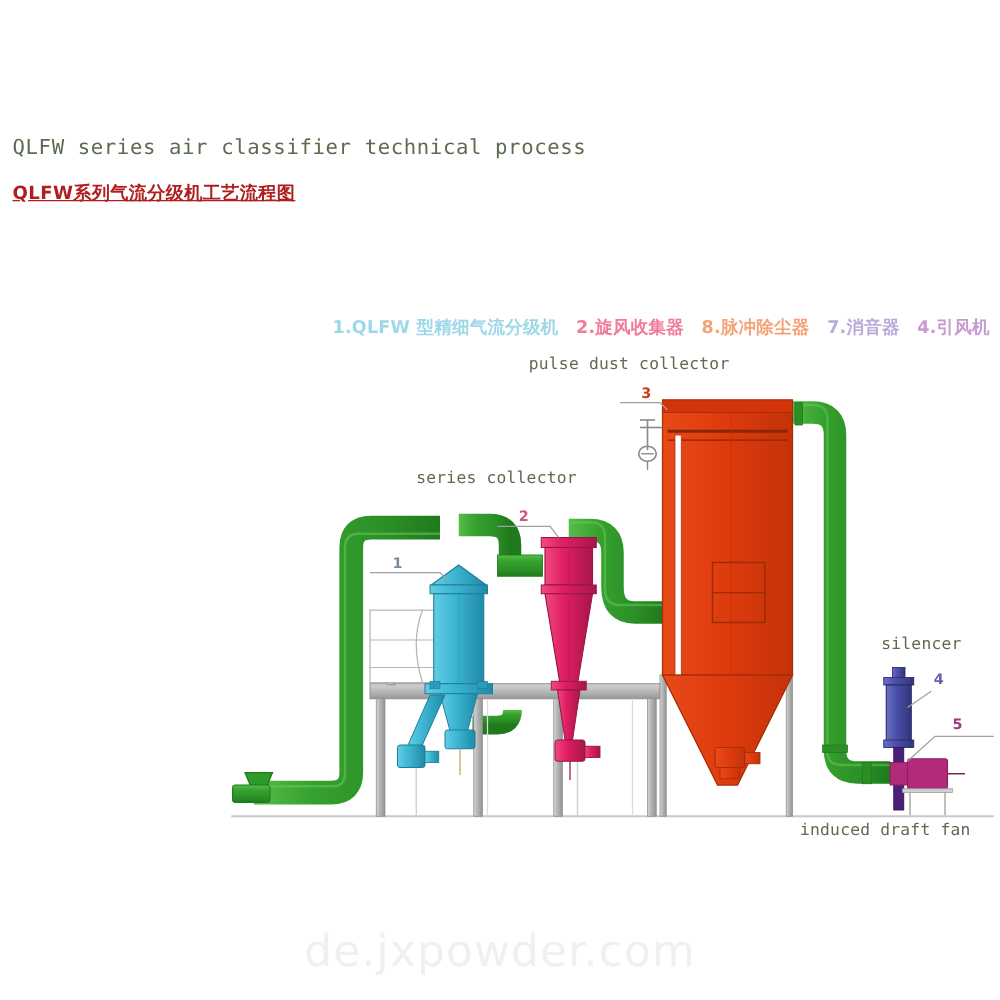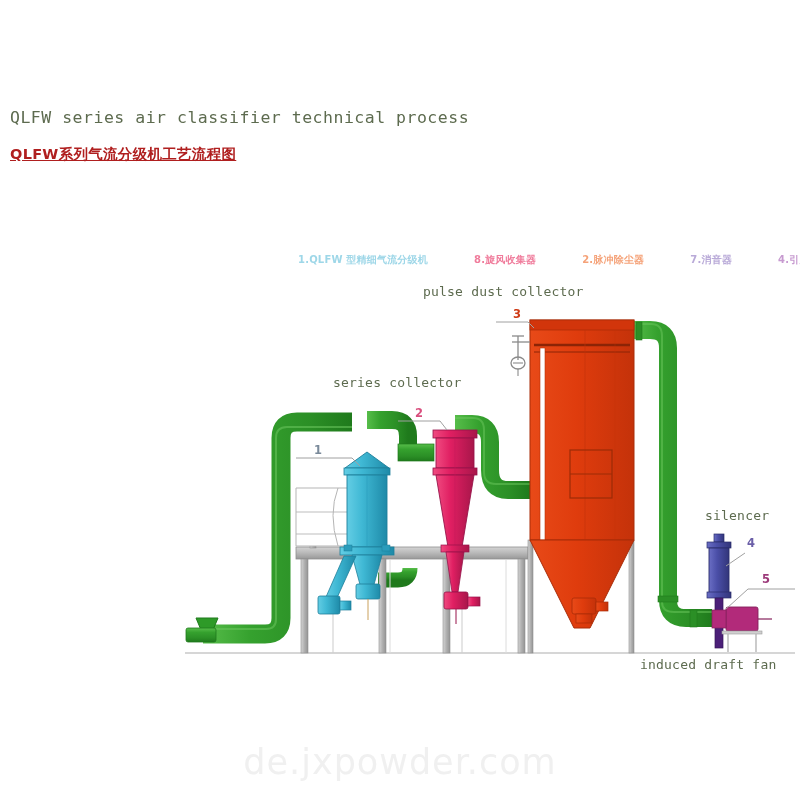--- a/index.html
+++ b/index.html
@@ -52,24 +52,23 @@
     position: absolute;
     left: 266px;
     top: 253px;
     display: flex;
     align-items: baseline;
     gap: 14px;
     white-space: nowrap;
   }
   .legend-item {
     font-family: "DejaVu Sans", "Liberation Sans", sans-serif;
-    font-size: 10px;
+    font-size: 14px;
     font-weight: bold;
     letter-spacing: 0.2px;
-    margin-left: 32px;
   }
 
   
   .lbl {
     position: absolute;
     font-family: "DejaVu Sans Mono", "Liberation Mono", monospace;
     font-size: 13px;
     color: #5d6b4f;
     white-space: nowrap;
     letter-spacing: 0.2px;
@@ -117,22 +116,22 @@
 </head>
 <body>
 
 <div id="page">
 
   <div class="title-en">QLFW series air classifier technical process</div>
   <div class="title-cn">QLFW系列气流分级机工艺流程图</div>
 
   <div class="legend">
     <span class="legend-item" style="color:#9ed7e8">1.QLFW 型精细气流分级机</span>
-    <span class="legend-item" style="color:#f07b9b">8.旋风收集器</span>
-    <span class="legend-item" style="color:#f5a278">2.脉冲除尘器</span>
+    <span class="legend-item" style="color:#f07b9b">2.旋风收集器</span>
+    <span class="legend-item" style="color:#f5a278">8.脉冲除尘器</span>
     <span class="legend-item" style="color:#b9aad8">7.消音器</span>
     <span class="legend-item" style="color:#c79ad0">4.引风机</span>
   </div>
 
   <svg class="diagram" viewBox="0 0 800 800">
     <defs>
       <linearGradient id="gGreen" x1="0" y1="0" x2="0" y2="1">
         <stop offset="0%" stop-color="#57bd4a"></stop>
         <stop offset="32%" stop-color="#35a12e"></stop>
         <stop offset="72%" stop-color="#2b8f26"></stop>

